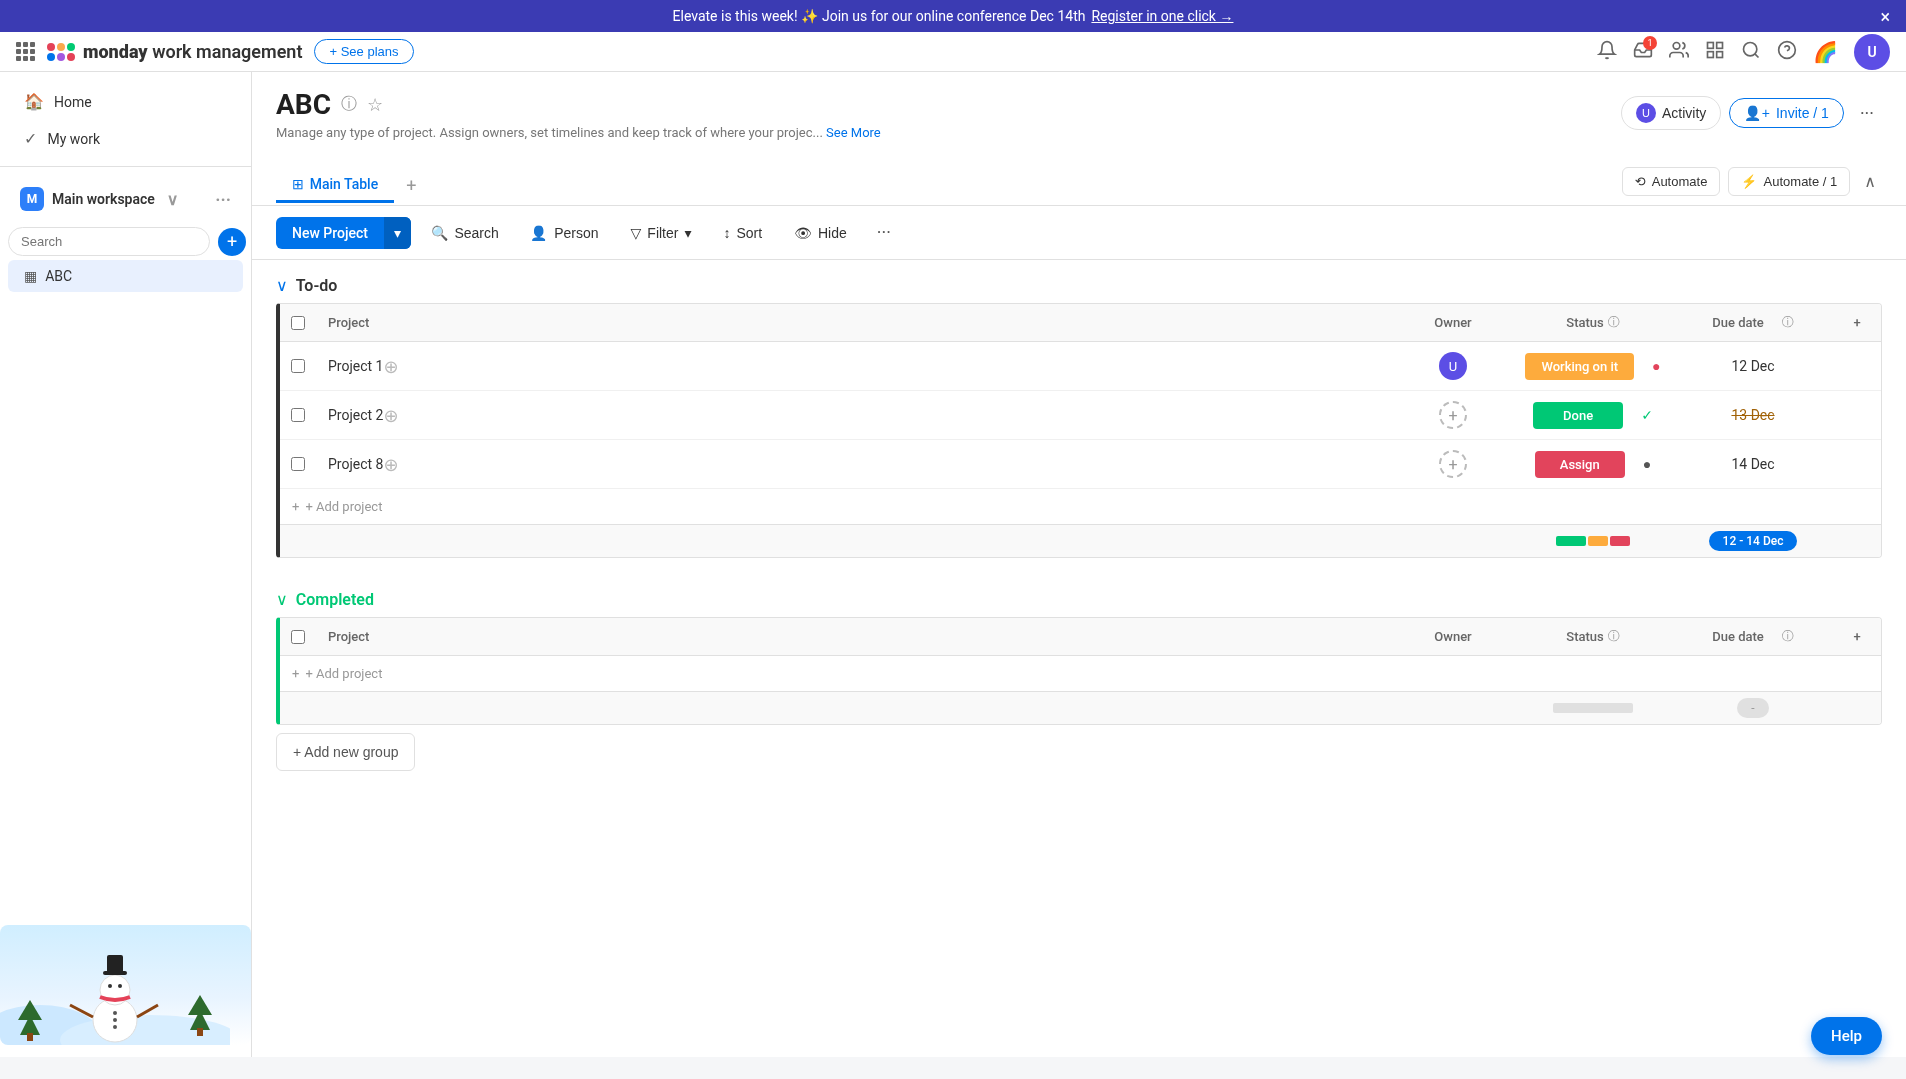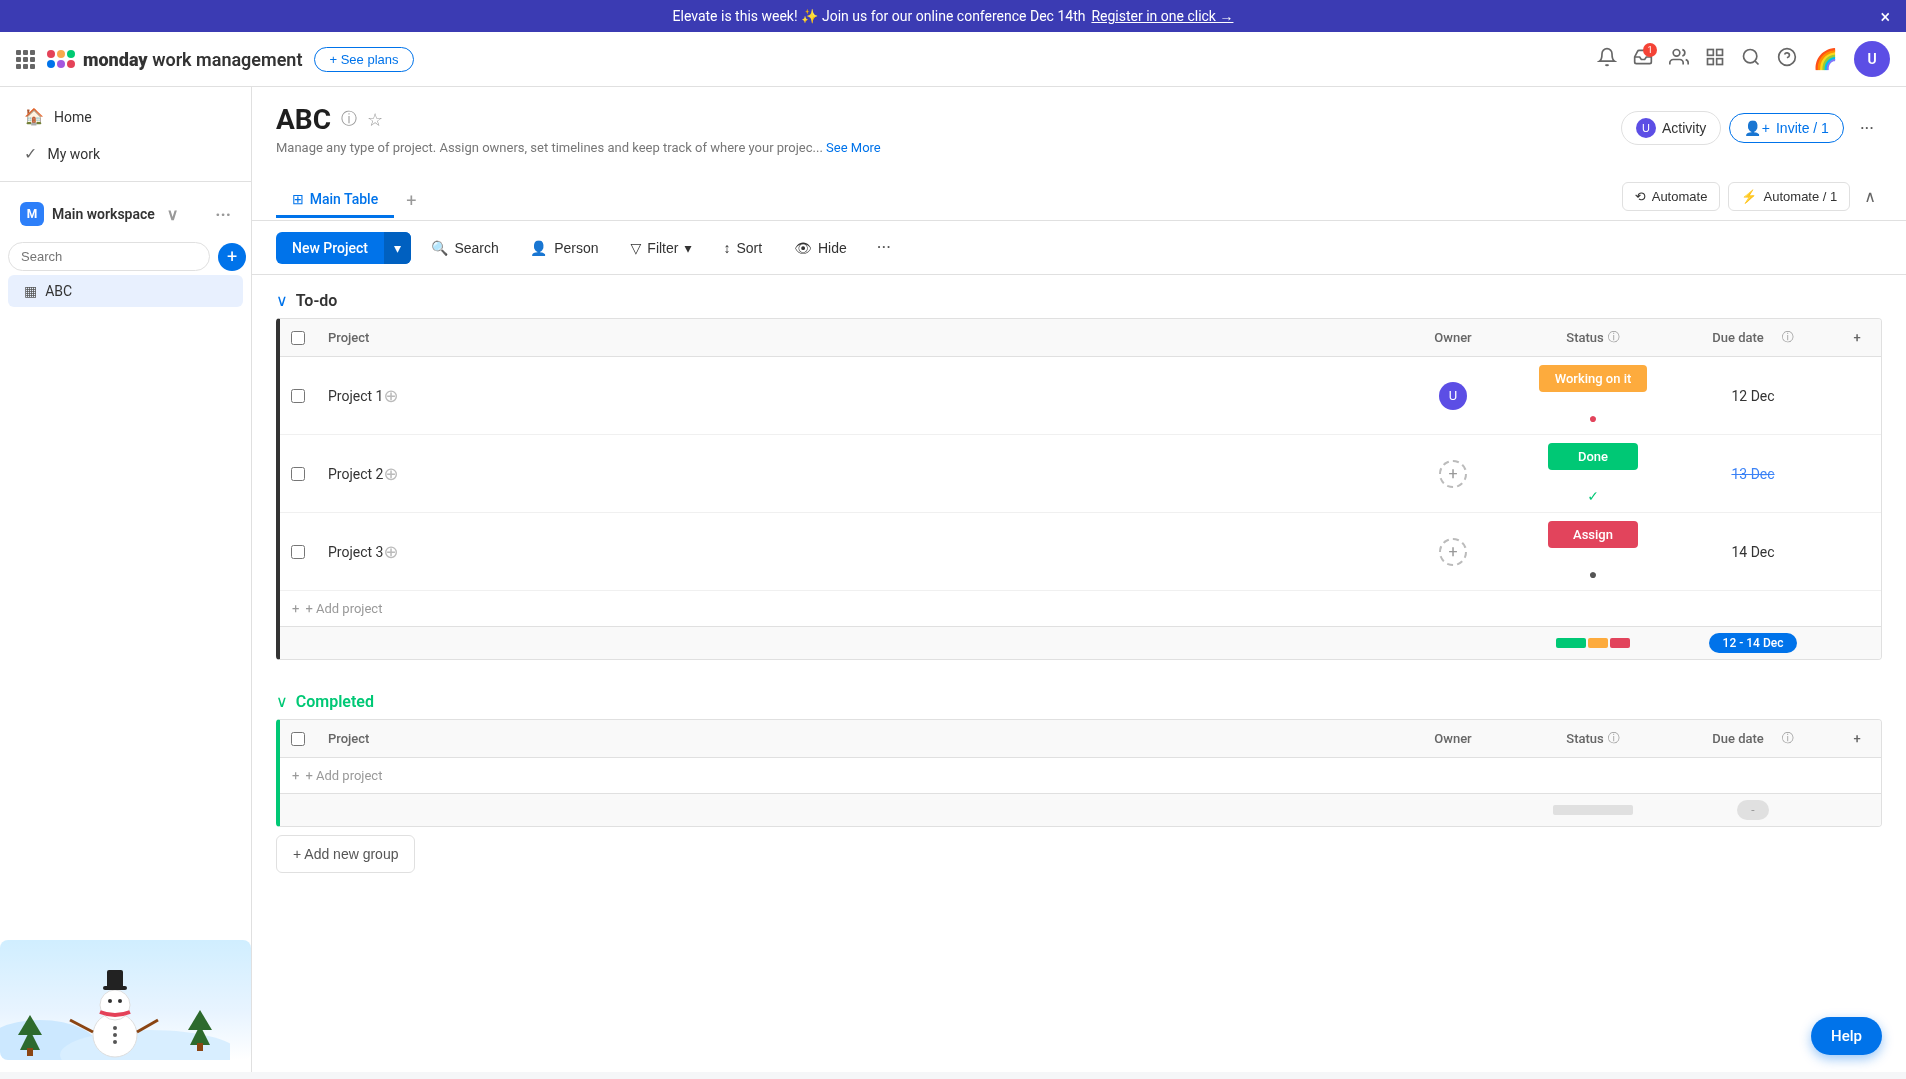--- a/index.html
+++ b/index.html
@@ -20,21 +20,21 @@
     }
     .top-banner a { color: white; text-decoration: underline; cursor: pointer; }
     .banner-close { position: absolute; right: 16px; cursor: pointer; font-size: 18px; color: white; }
 
     
     .header-bar {
       background: white;
       display: flex;
       align-items: center;
       padding: 0 16px;
-      height: 55px;
+      height: 40px;
       border-bottom: 1px solid #e0e0e0;
       gap: 12px;
     }
     .header-logo {
       display: flex;
       align-items: center;
       gap: 8px;
       font-size: 18px;
       font-weight: 600;
       color: #333;
@@ -350,21 +350,21 @@
       align-items: center;
       border-bottom: 1px solid #f0f0f0;
       background: white;
       font-size: 14px;
     }
     .table-data-row:last-child { border-bottom: none; }
 
     .cell-check { width: 36px; display: flex; align-items: center; justify-content: center; flex-shrink: 0; }
     .cell-project { flex: 1; padding: 10px 12px; color: #333; display: flex; align-items: center; }
     .cell-owner { width: 120px; padding: 10px 12px; display: flex; align-items: center; justify-content: center; }
-    .cell-status { width: 160px; padding: 8px 12px; display: flex; align-items: center; justify-content: center; gap: 18px; flex-direction: column; }
+    .cell-status { width: 160px; padding: 8px 12px; display: flex; align-items: center; justify-content: center; gap: 18px; }
     .cell-due { width: 160px; padding: 10px 12px; text-align: center; color: #333; display: flex; align-items: center; justify-content: center; }
     .cell-add { width: 48px; display: flex; align-items: center; justify-content: center; }
 
     .status-badge {
       padding: 6px 16px;
       border-radius: 4px;
       font-size: 13px;
       font-weight: 500;
       color: white;
       min-width: 90px;
@@ -480,21 +480,21 @@
     }
 
     .more-options-btn {
       padding: 6px 8px;
       cursor: pointer;
       color: #555;
       font-size: 18px;
     }
 
     
-    .strikethrough { text-decoration: line-through; color: #3b82f6; }
+    .strikethrough { text-decoration: line-through; color: #a16207; }
 
     
     .group-border-todo { border-left: 4px solid #333; }
     .group-border-completed { border-left: 4px solid #00c875; }
 
     .checkbox-input {
       width: 14px; height: 14px; cursor: pointer; accent-color: #0073ea;
     }
 
     .info-icon { color: #999; font-size: 12px; cursor: pointer; }
@@ -816,21 +816,21 @@
             <span class="strikethrough">13 Dec</span>
           </div>
           <div class="cell-add"></div>
         </div>
 
         <div class="table-data-row">
           <div class="cell-check">
             <input type="checkbox" class="checkbox-input" style="">
           </div>
           <div class="cell-project">
-            <span>Project 3</span>
+            <span>Project 8</span>
             <span style="color:#bbb; cursor:pointer; font-size:18px;">⊕</span>
           </div>
           <div class="cell-owner">
             <div class="owner-avatar empty" style="border:2px dashed #bbb; width:28px; height:28px; border-radius:50%; display:flex; align-items:center; justify-content:center; color:#999; font-size:16px;">+</div>
           </div>
           <div class="cell-status">
             <span class="status-badge status-stuck">Assign</span>
             <span style="color:#555;">●</span>
           </div>
           <div class="cell-due">

